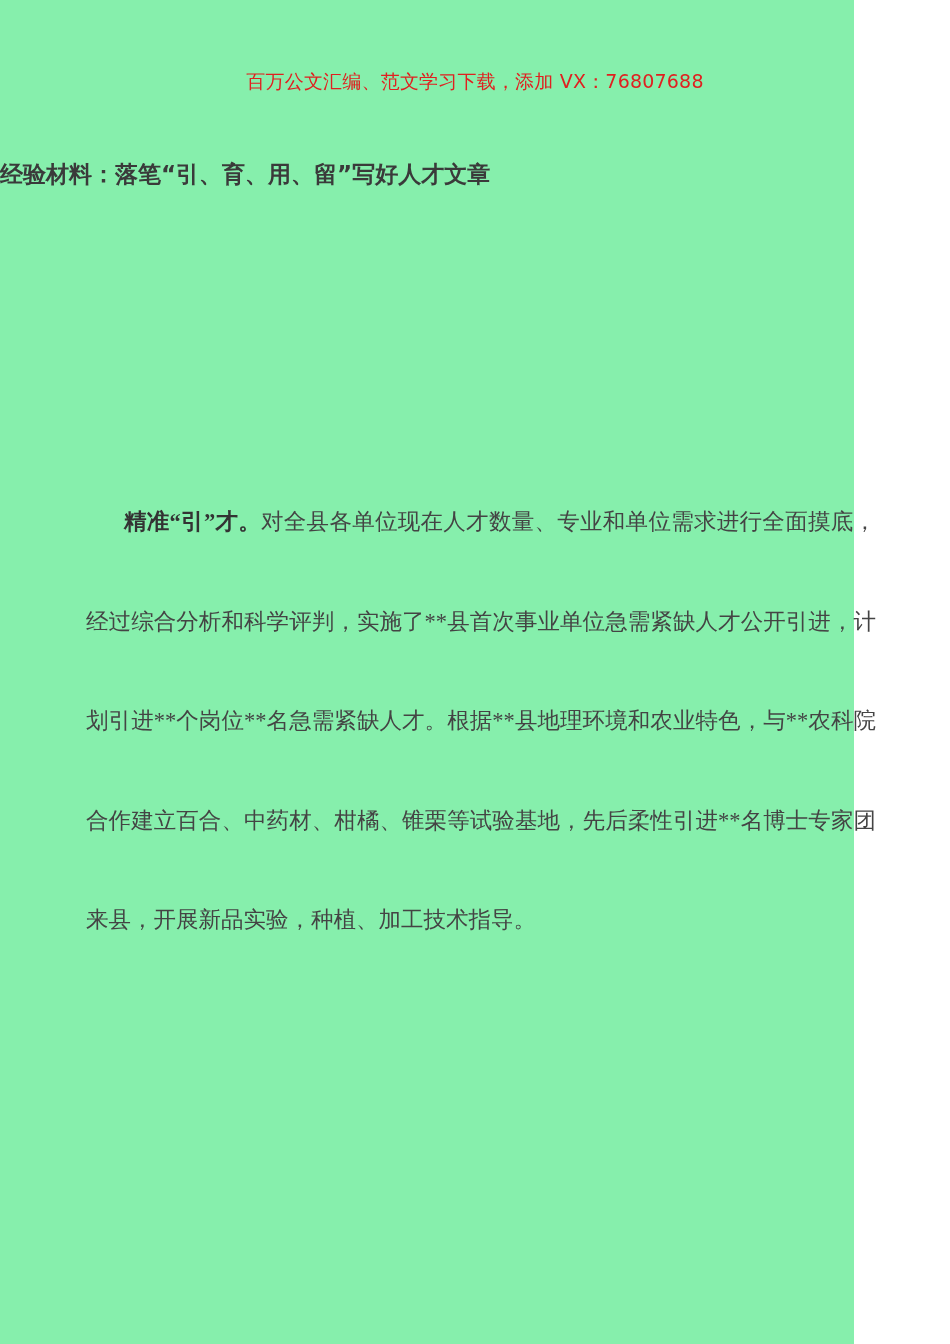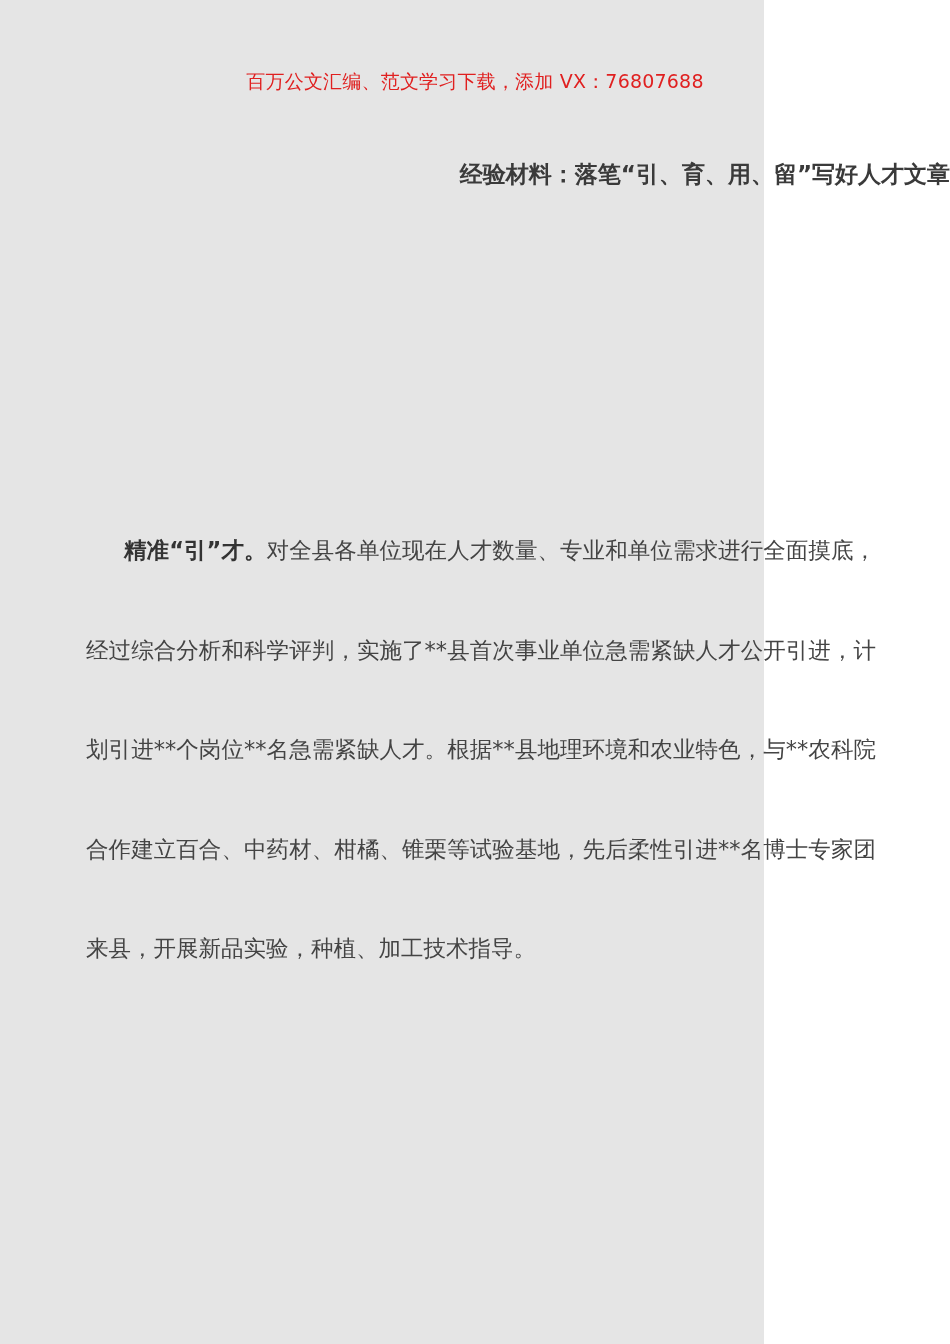--- a/index.html
+++ b/index.html
@@ -11,58 +11,58 @@
       width: 950px;
       height: 1344px;
       position: relative;
       overflow: hidden;
       font-family: "DejaVu Sans", "Liberation Sans", sans-serif;
       color: #404040;
     }
     .page {
       position: absolute;
       left: 0; top: 0;
-      width: 764px; height: 1344px;
-      background: #e5e5e5;
+      width: 854px; height: 1344px;
+      background: #86efac;
     }
     .header-note {
       position: absolute;
       top: 66px;
       left: 0;
       width: 950px;
       text-align: center;
       font-size: 19px;
       line-height: 30px;
       color: #e02020;
       letter-spacing: 0.2px;
     }
     .doc-title {
       position: absolute;
       top: 156px;
       left: 0;
       width: 950px;
-      text-align: right;
+      text-align: left;
       font-size: 23px;
       line-height: 36px;
       font-weight: bold;
       color: #3a3a3a;
     }
     .body-text {
       position: absolute;
       left: 86px;
       width: 790px;
       font-size: 22.5px;
       line-height: 99.5px;
       color: #444444;
       text-align: justify;
       text-indent: 38px;
       margin: 0;
     }
     .p1 { top: 220px; }
-    .p2 { top: 501px; }
+    .p2 { top: 472px; font-family: Liberation Serif, serif; }
     .lead {
       font-weight: bold;
       color: #333333;
     }
   </style>
 </head>
 <body>
 
 <div class="page">
 

